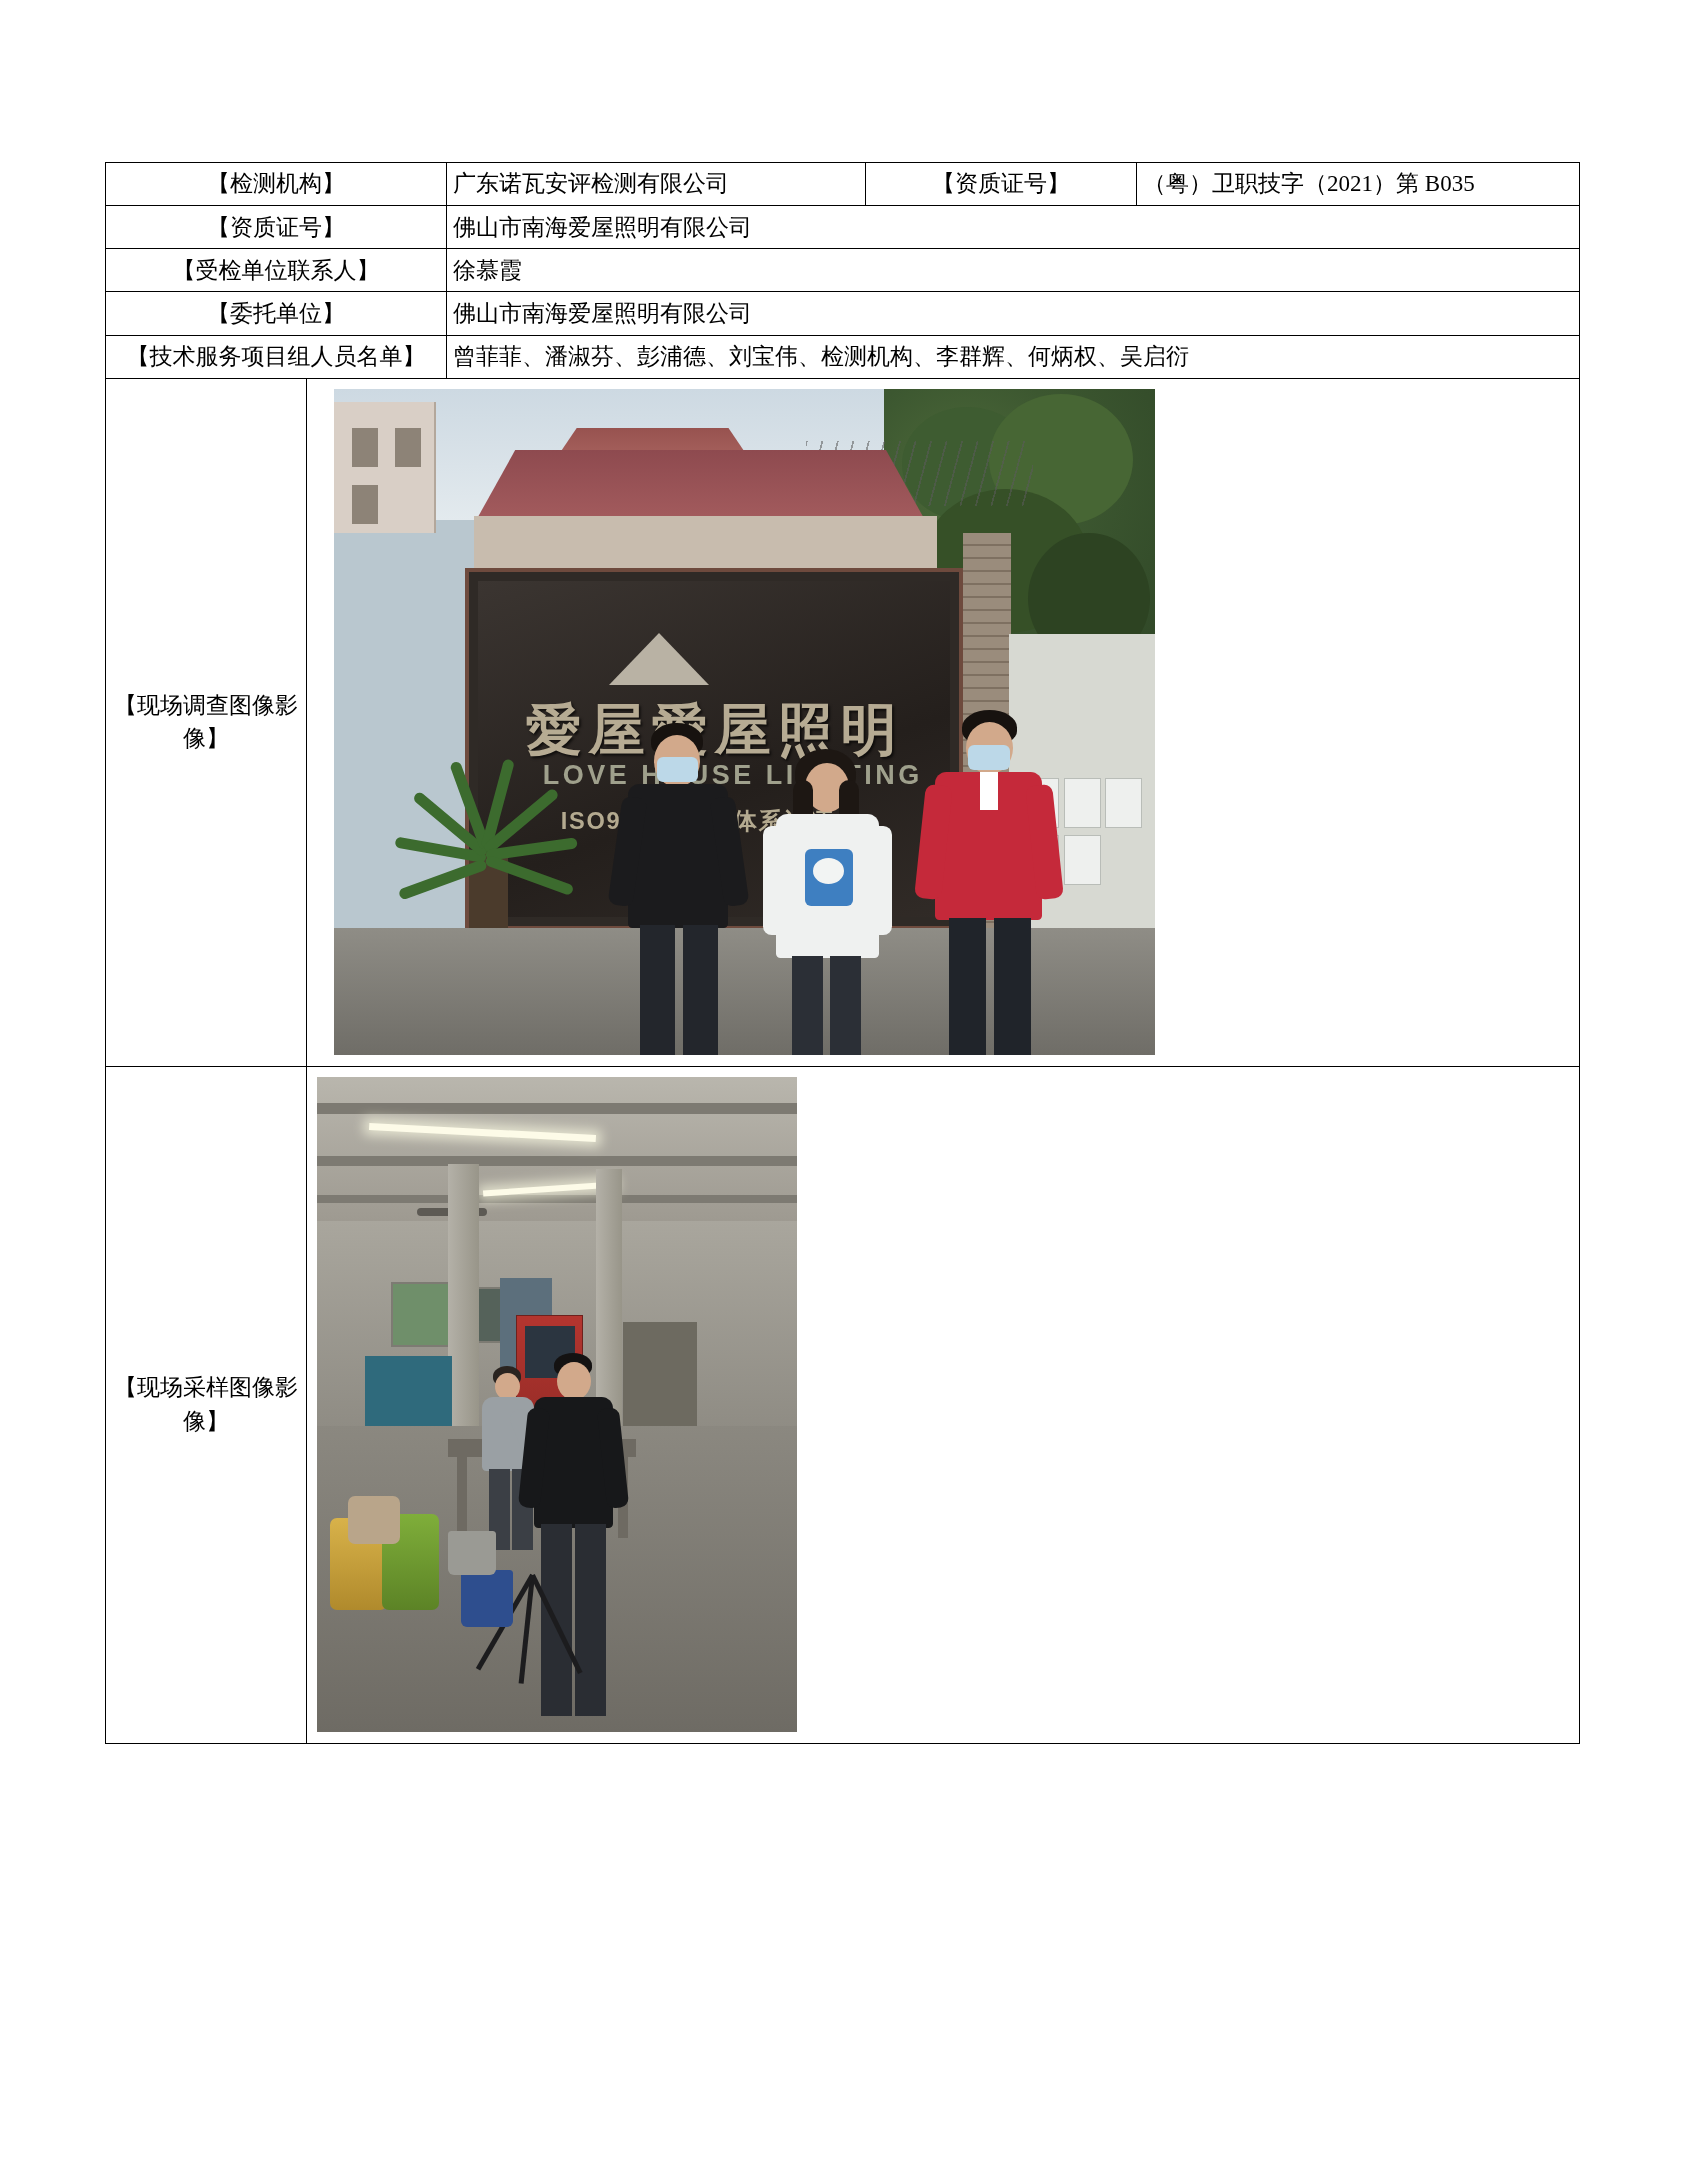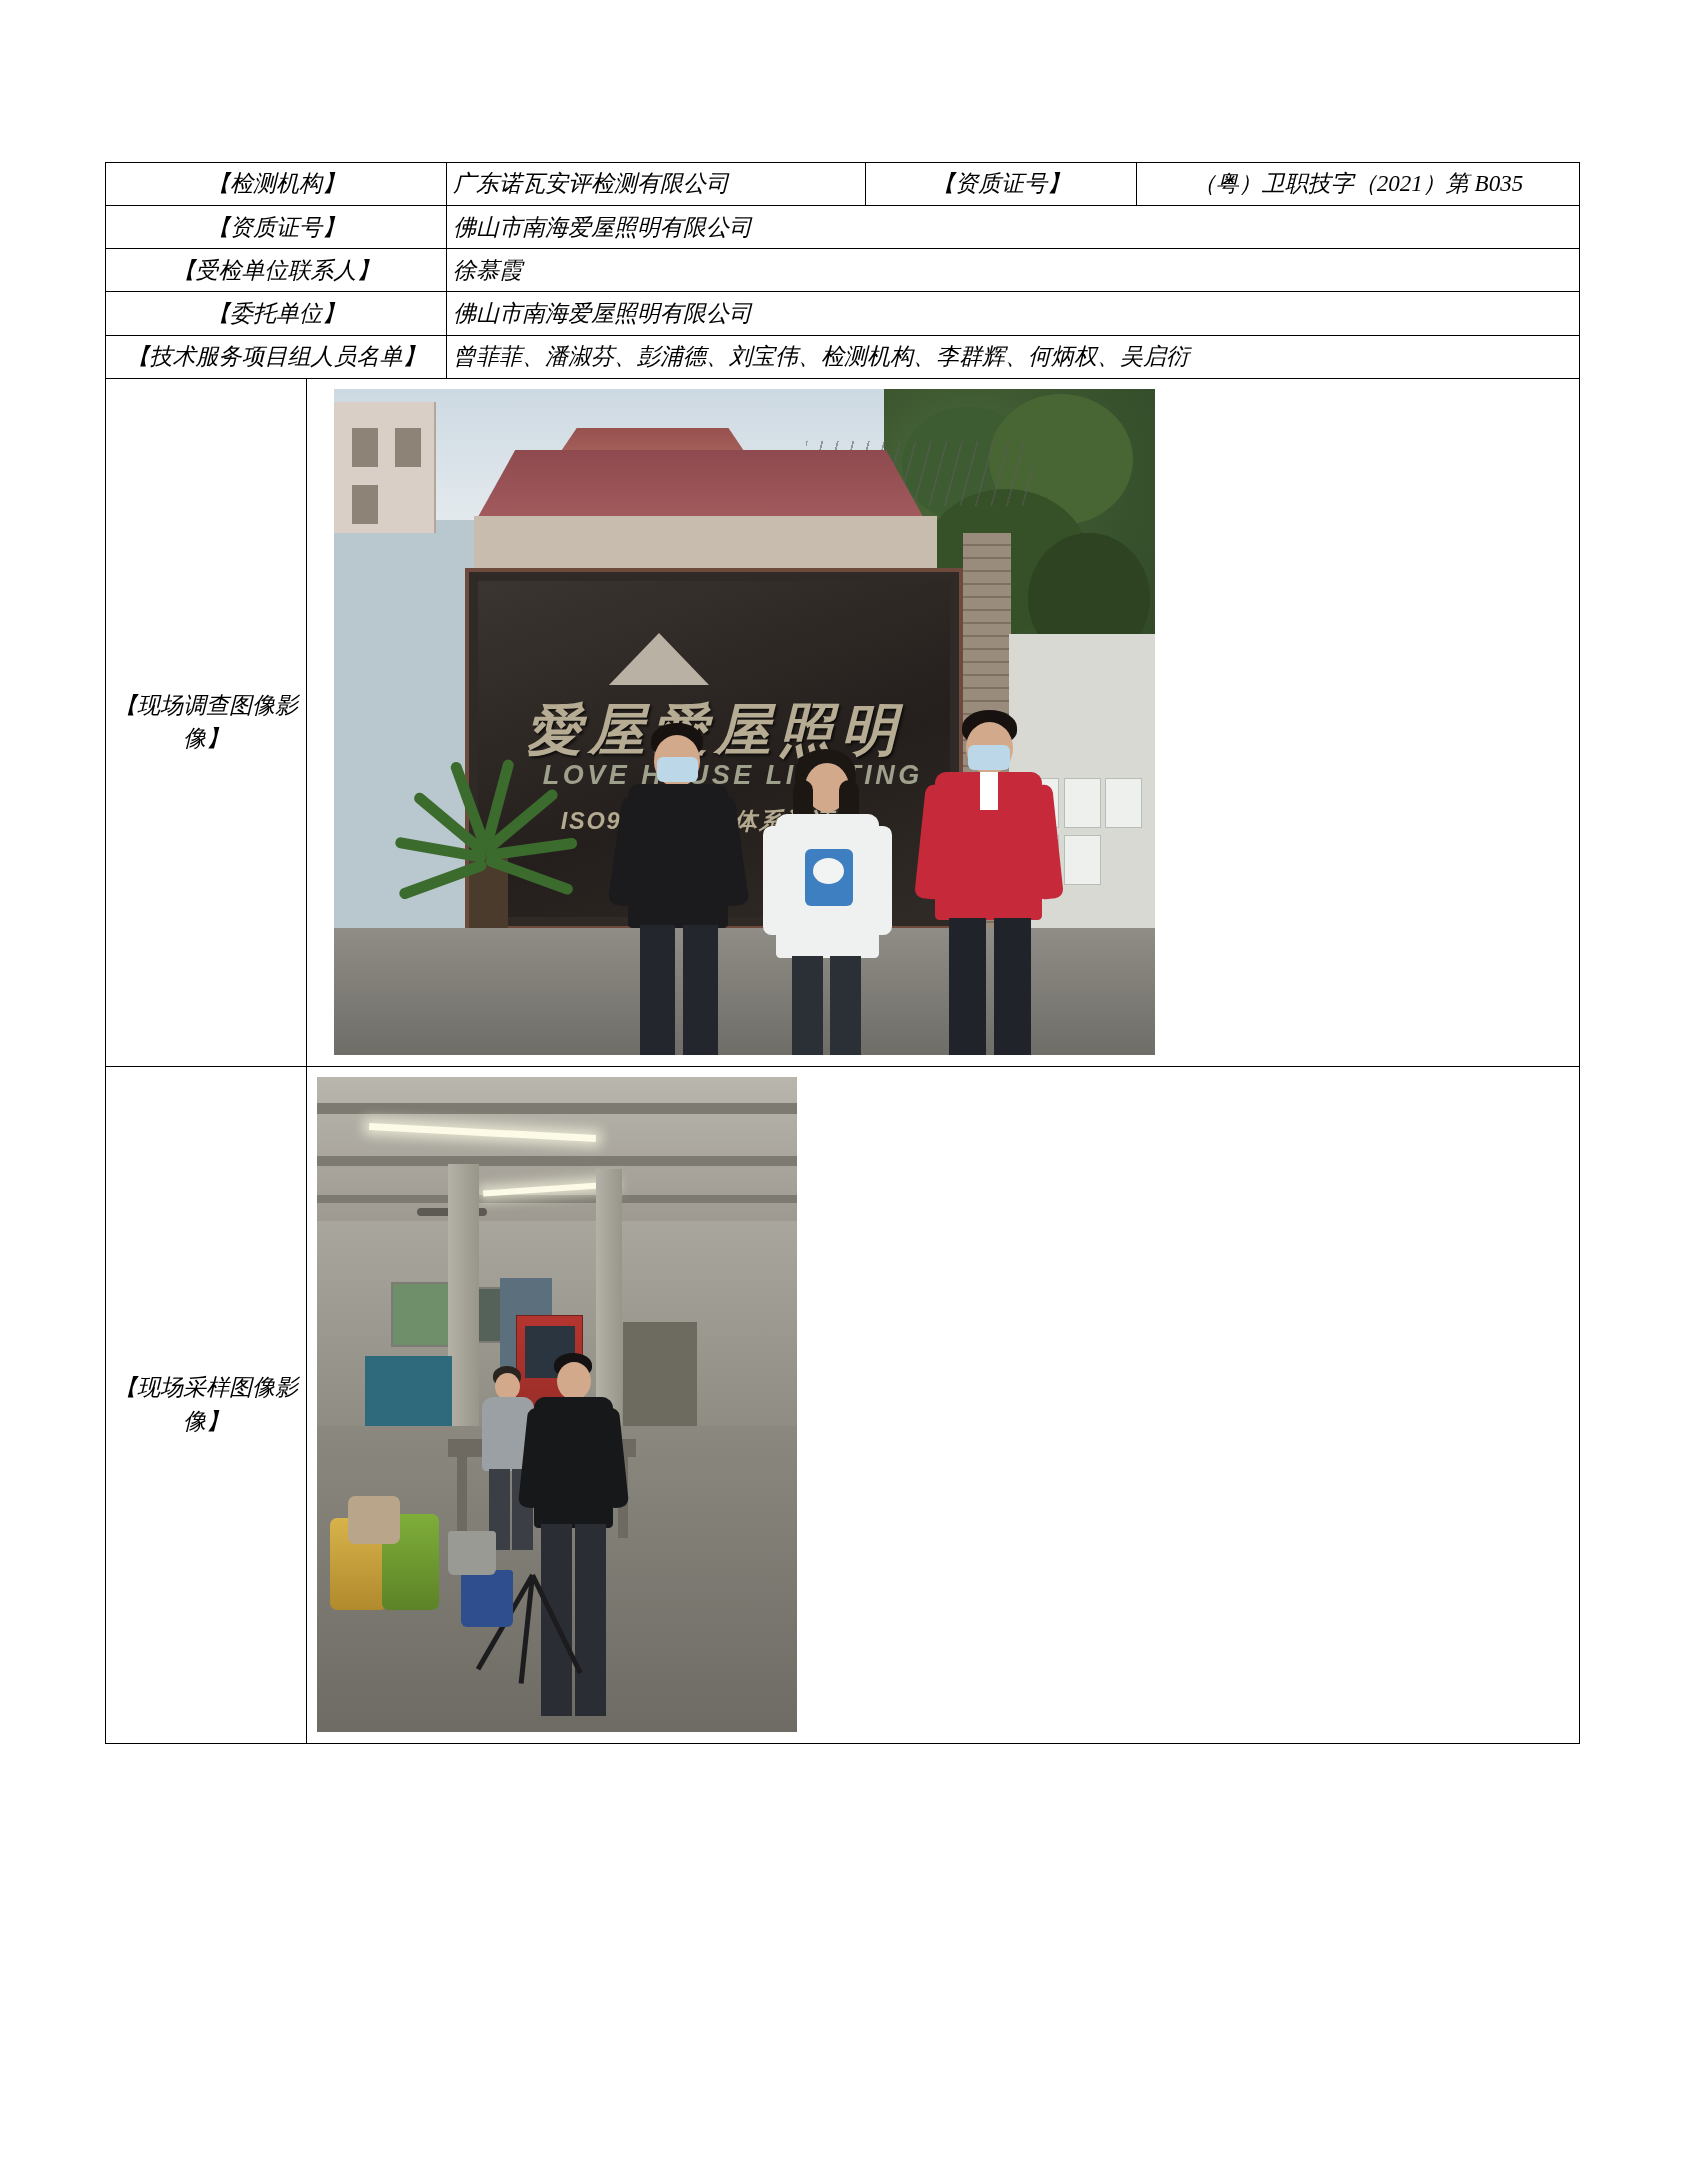--- a/index.html
+++ b/index.html
@@ -13,21 +13,20 @@
     font-family: "Liberation Serif", "DejaVu Serif", serif;
     color: #000000;
     position: relative;
     overflow: hidden;
   }
   .page {
     position: absolute;
     left: 105px;
     top: 162px;
     width: 1474px;
-    font-style: italic;
   }
   table.report {
     border-collapse: collapse;
     width: 1474px;
     table-layout: fixed;
   }
   table.report td {
     border: 1.3px solid #000000;
     padding: 4.4px 6.1px;
     font-size: 23px;
@@ -41,21 +40,21 @@
   }
   .lbl-wrap {
     text-align: center;
     white-space: normal;
   }
   .val-left {
     text-align: left;
     padding-left: 12.2px;
   }
   .val-center {
-    text-align: center;
+    text-align: left;
   }
   .cell-photo {
     padding: 0;
     vertical-align: top;
     text-align: left;
   }
   .photo-pad {
     padding: 6.1px 0 6.1px 0;
   }
 

